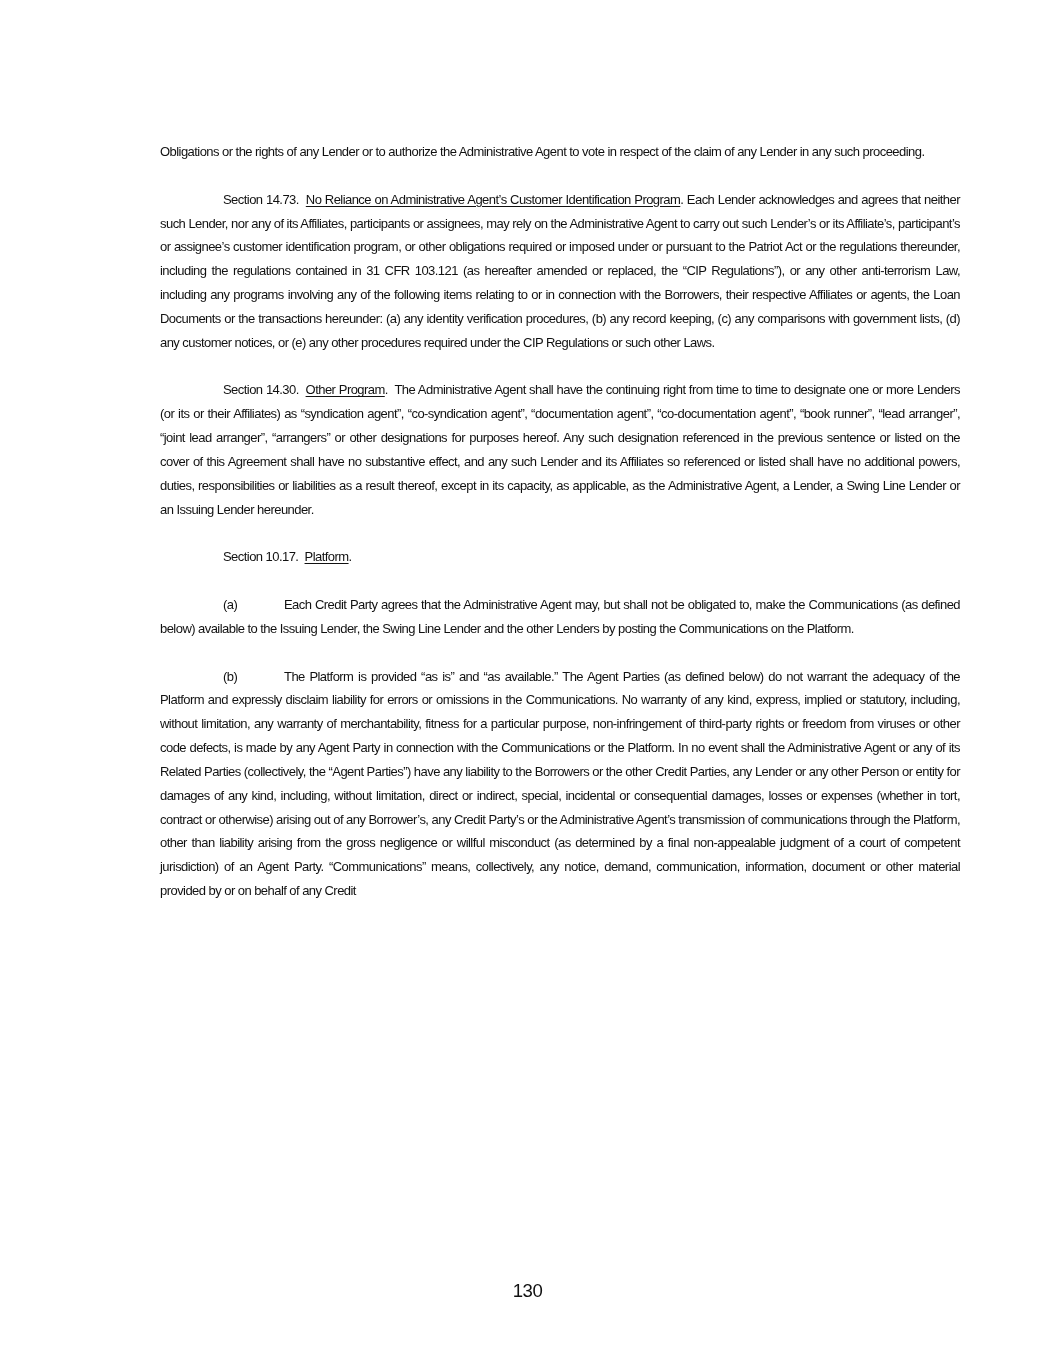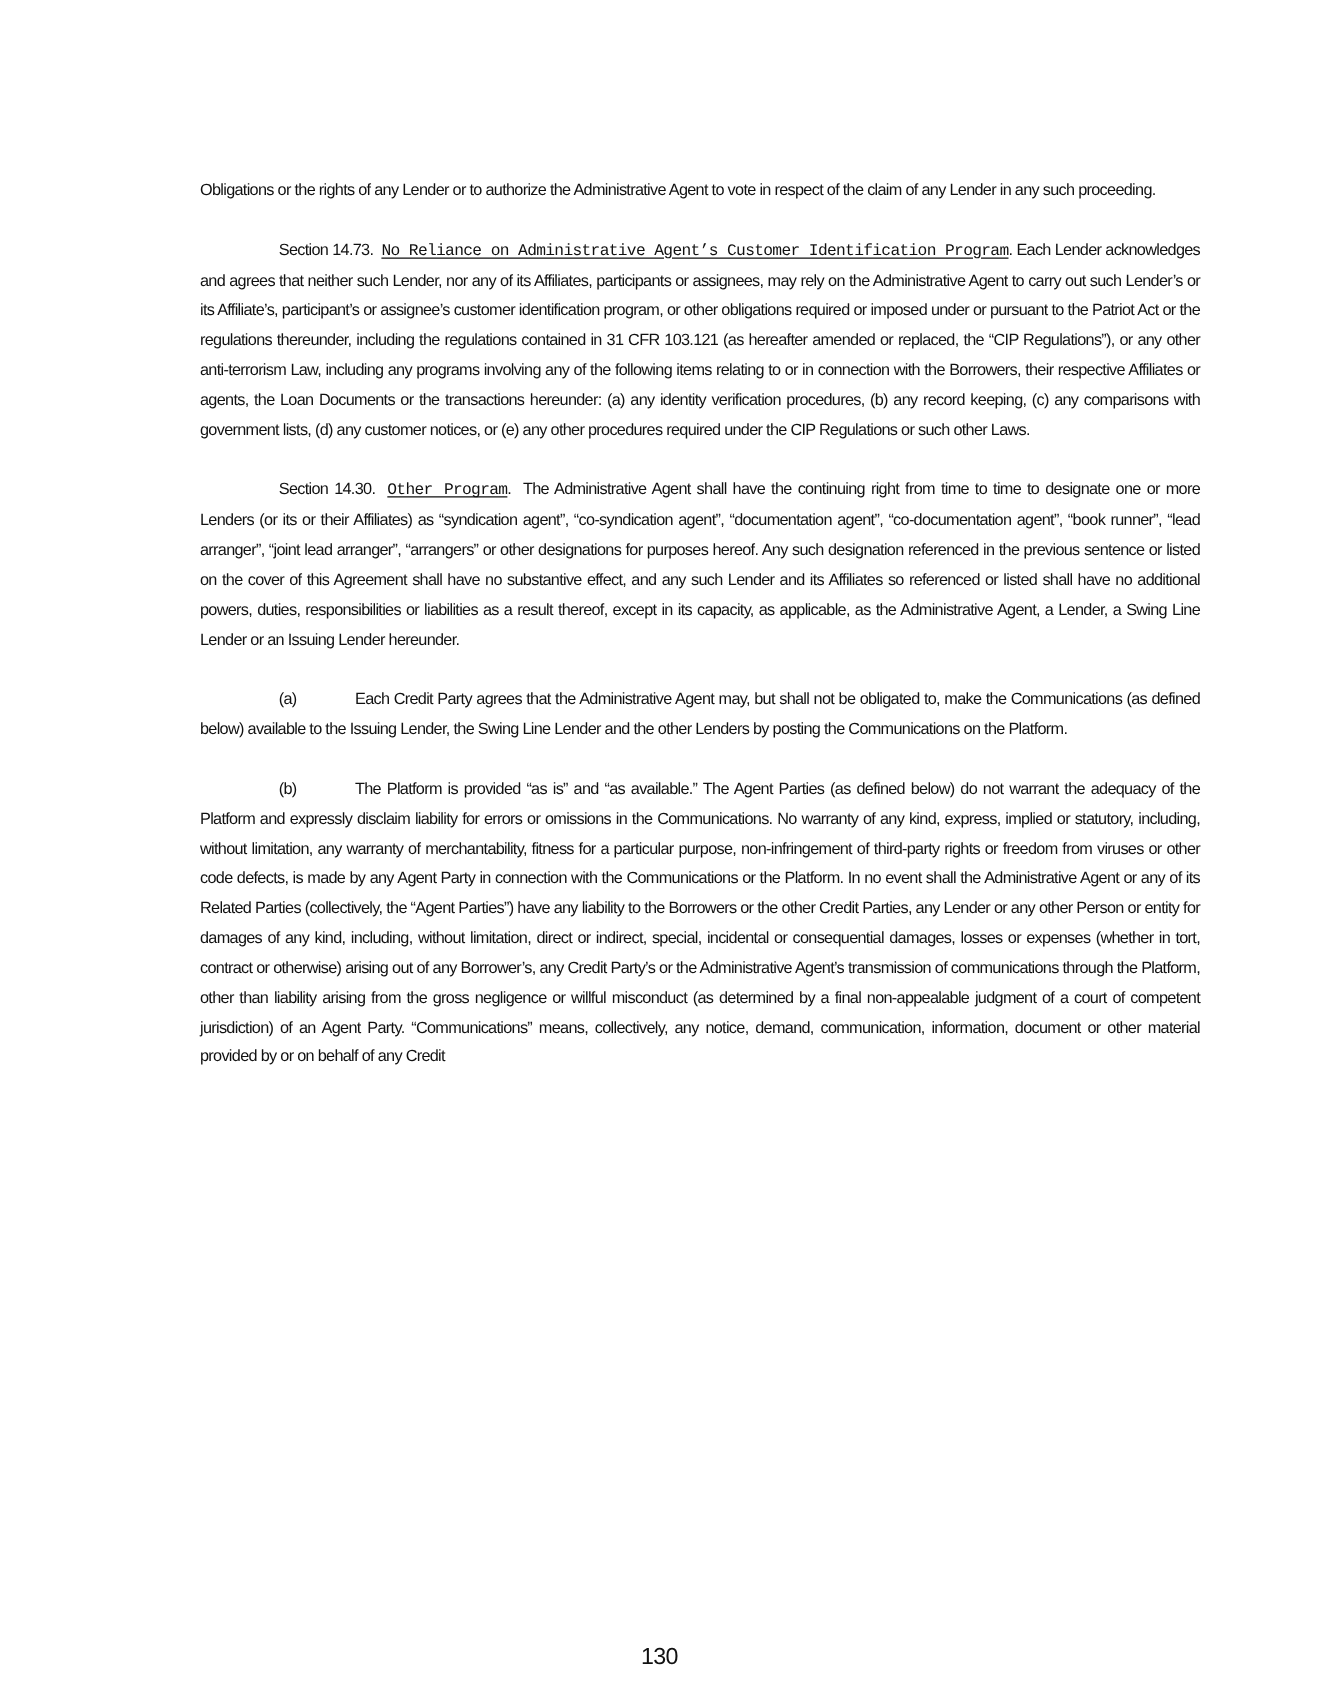--- a/index.html
+++ b/index.html
@@ -13,32 +13,31 @@
       font-size: 13px;
       line-height: 23.85px;
       color: #111111;
       text-align: justify;
       letter-spacing: -0.55px;
       word-spacing: 0px;
       margin-left: 36px;
     }
     .page p { margin: 0 0 23.85px 0; }
     .indent { text-indent: 63px; }
-    .u { text-decoration: underline; text-underline-offset: 2px; font-family: Liberation Mono, monospace; }
+    .u { text-decoration: underline; text-underline-offset: 2px; }
     .label { display: inline-block; width: 61px; text-indent: 0; }
     .page-number {
       position: absolute;
       left: 0; right: 0;
       top: 1280px;
       text-align: center;
       font-family: "Liberation Sans", sans-serif;
       font-size: 18.6px;
       color: #111111;
       letter-spacing: -0.5px;
-      margin-top: 34px;
     }
   </style>
 </head>
 <body>
 
 <div class="page">
 
   <p>
     <span>Obligations or the rights of any Lender or to authorize the Administrative Agent to vote in respect of the claim of any Lender in any such proceeding.</span>
   </p>
@@ -48,20 +47,24 @@
     <span class="u">No Reliance on Administrative Agent’s Customer Identification Program</span><span>.</span>
     <span>Each Lender acknowledges and agrees that neither such Lender, nor any of its Affiliates, participants or assignees, may rely on the Administrative Agent to carry out such Lender’s or its Affiliate’s, participant’s or assignee’s customer identification program, or other obligations required or imposed under or pursuant to the Patriot Act or the regulations thereunder, including the regulations contained in 31 CFR 103.121 (as hereafter amended or replaced, the “CIP Regulations”), or any other anti-terrorism Law, including any programs involving any of the following items relating to or in connection with the Borrowers, their respective Affiliates or agents, the Loan Documents or the transactions hereunder: (a) any identity verification procedures, (b) any record keeping, (c) any comparisons with government lists, (d) any customer notices, or (e) any other procedures required under the CIP Regulations or such other Laws.</span>
   </p>
 
   <p class="indent">
     <span>Section 14.30.</span>&nbsp;
     <span class="u">Other Program</span><span>.</span>&nbsp;
     <span>The Administrative Agent shall have the continuing right from time to time to designate one or more Lenders (or its or their Affiliates) as “syndication agent”, “co-syndication agent”, “documentation agent”, “co-documentation agent”, “book runner”, “lead arranger”, “joint lead arranger”, “arrangers” or other designations for purposes hereof.  Any such designation referenced in the previous sentence or listed on the cover of this Agreement shall have no substantive effect, and any such Lender and its Affiliates so referenced or listed shall have no additional powers, duties, responsibilities or liabilities as a result thereof, except in its capacity, as applicable, as the Administrative Agent, a Lender, a Swing Line Lender or an Issuing Lender hereunder.</span>
   </p>
 
+  <p class="indent">
+    <span>Section 10.17.</span>&nbsp;
+    <span class="u">Platform</span><span>.</span>
+  </p>
 
   <p class="indent">
     <span class="label">(a)</span><span>Each Credit Party agrees that the Administrative Agent may, but shall not be obligated to, make the Communications (as defined below) available to the Issuing Lender, the Swing Line Lender and the other Lenders by posting the Communications on the Platform.</span>
   </p>
 
   <p class="indent">
     <span class="label">(b)</span><span>The Platform is provided “as is” and “as available.”  The Agent Parties (as defined below) do not warrant the adequacy of the Platform and expressly disclaim liability for errors or omissions in the Communications.  No warranty of any kind, express, implied or statutory, including, without limitation, any warranty of merchantability, fitness for a particular purpose, non-infringement of third-party rights or freedom from viruses or other code defects, is made by any Agent Party in connection with the Communications or the Platform.  In no event shall the Administrative Agent or any of its Related Parties (collectively, the “Agent Parties”) have any liability to the Borrowers or the other Credit Parties, any Lender or any other Person or entity for damages of any kind, including, without limitation, direct or indirect, special, incidental or consequential damages, losses or expenses (whether in tort, contract or otherwise) arising out of any Borrower’s, any Credit Party’s or the Administrative Agent’s transmission of communications through the Platform, other than liability arising from the gross negligence or willful misconduct (as determined by a final non-appealable judgment of a court of competent jurisdiction) of an Agent Party.  “Communications” means, collectively, any notice, demand, communication, information, document or other material provided by or on behalf of any Credit</span>
   </p>
 
 </div>

